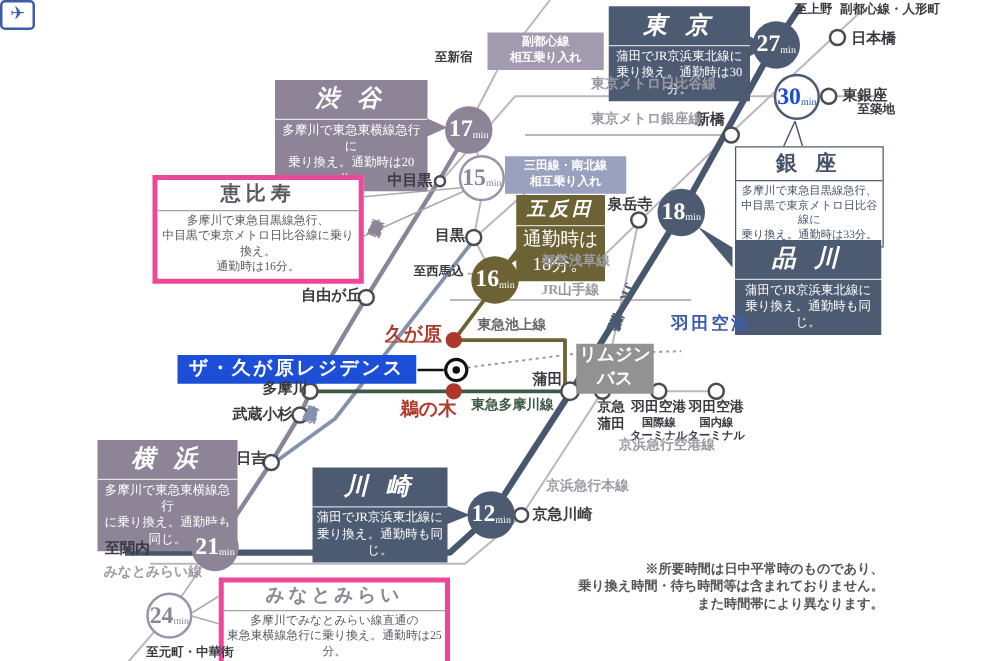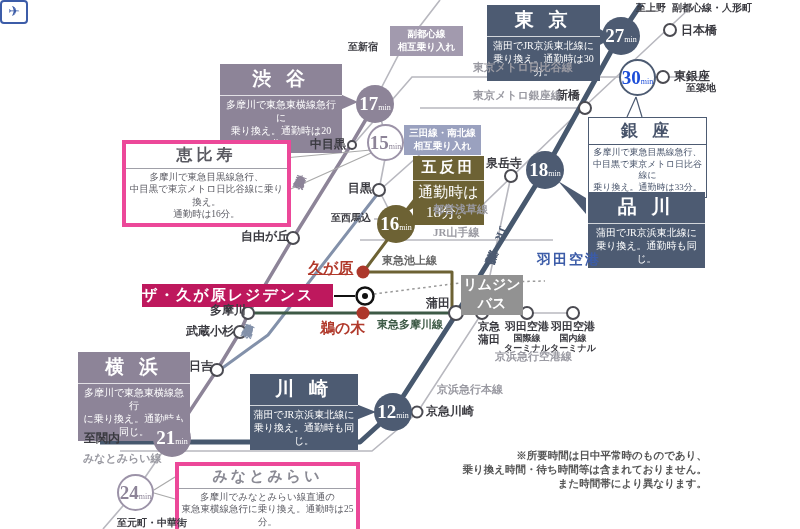--- a/index.html
+++ b/index.html
@@ -23,32 +23,32 @@
   .badge .u{font-size:8px;margin-top:7px;}
   .b-navy{background:#4d5b72;width:38px;height:38px;}
   .b-purp{background:#8d8498;width:38px;height:38px;}
   .b-olive{background:#6d6234;width:38px;height:38px;}
   .b-onavy{background:#fff;border:2px solid #4d5b72;color:#1d4ed8;width:33px;height:33px;}
   .b-opurp{background:#fff;border:2px solid #9c93a8;color:#8d8498;width:33px;height:33px;}
   .box{position:absolute;z-index:5;text-align:center;}
   .box .t{font-weight:bold;}
   .box .d{font-size:10px;line-height:1.3;padding:2px 2px 3px;}
   .fill{color:#fff;}
-  .fill .t{border-bottom:1px solid rgba(255,255,255,.75);padding:2px 0 3px;}
+  .fill .t{border-bottom:1px solid rgba(255,255,255,.75);padding:2px 0 3px;font-style:italic;}
   .wbox{background:#fff;border:4px solid #ec4899;color:#5a5a62;}
   .wbox .t{border-bottom:1px solid #a0a0a8;padding:1px 0 2px;}
   .nborder{border:1px solid #4d5b72;color:#47536a;}
   .nborder .t{border-bottom:1px solid #4d5b72;}
   .ic{position:absolute;z-index:5;color:#fff;text-align:center;font-weight:bold;
-      font-size:9.5px;line-height:1.35;padding:2px 5px;}
+      font-size:9.5px;line-height:1.35;padding:2px 15px;}
   .note{position:absolute;z-index:6;font-weight:bold;color:#555;font-size:10.5px;
         line-height:1.35;text-align:right;width:250px;}
   .stn3{position:absolute;z-index:6;text-align:center;font-weight:bold;color:#3a3a40;line-height:1.15;}
   .stn3 .r1{font-size:11px;} .stn3 .r2{font-size:9px;}
-  #residence{position:absolute;z-index:6;background:#be185d;color:#fff;text-align:left;
+  #residence{position:absolute;z-index:6;background:#1d4ed8;color:#fff;text-align:center;
              font-size:15px;font-weight:bold;letter-spacing:2px;line-height:23px;}
   #plane{position:absolute;z-index:6;width:24px;height:20px;border:2px solid #3c5ca8;
          border-radius:4px;color:#3c5ca8;font-size:14px;line-height:20px;text-align:center;background:#fff;}
 </style>
 </head>
 <body>
 
 <div id="stage">
 
   <svg width="800" height="529" viewBox="0 0 800 529">

